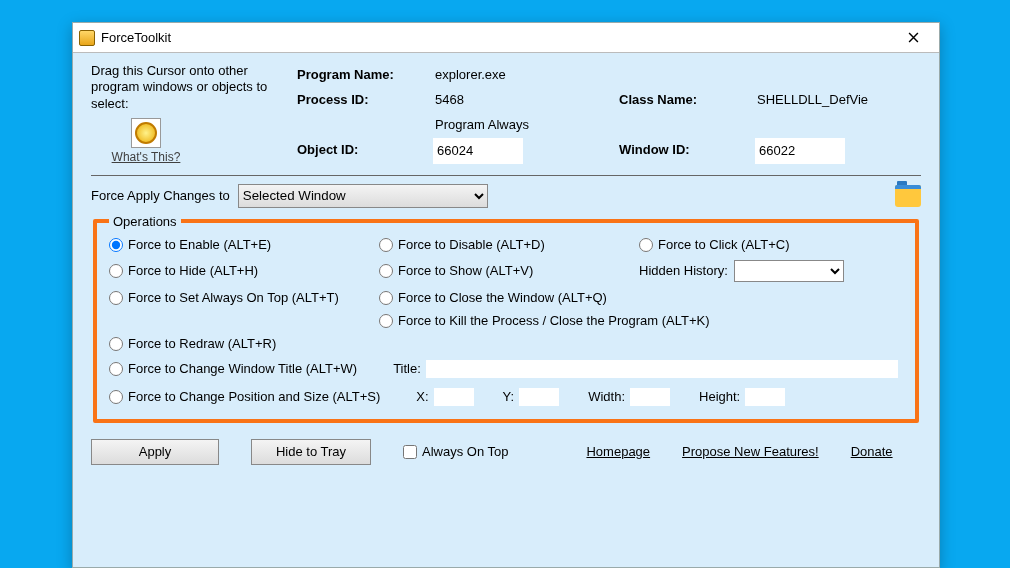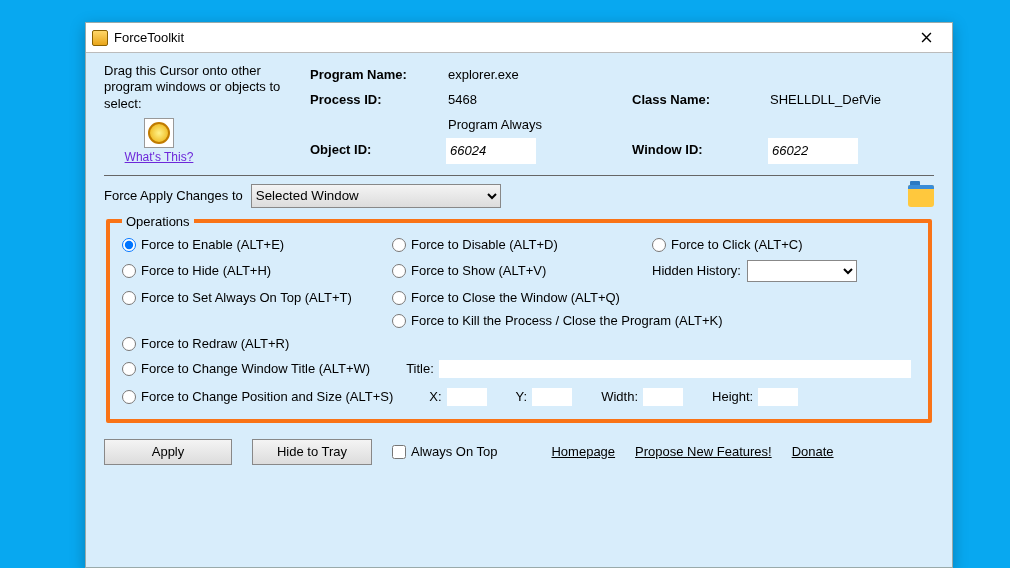--- a/index.html
+++ b/index.html
@@ -8,21 +8,21 @@
     width: 1010px;
     height: 568px;
     background: #08a8f0;
     font-family: "Segoe UI", Tahoma, Arial, sans-serif;
     font-size: 13px;
     color: #000;
     overflow: hidden;
   }
   .window {
     position: absolute;
-    left: 85px; top: 22px;
+    left: 72px; top: 22px;
     width: 868px; height: 546px;
     background: #d8edfb;
     border: 1px solid #9aa;
     box-shadow: 0 4px 14px rgba(0,0,0,0.25);
   }
   .titlebar {
     height: 30px;
     background: #fff;
     display: flex;
     align-items: center;
@@ -77,32 +77,31 @@
   }
   .drag-icon-inner {
     width: 22px; height: 22px;
     border: 2px solid #c07b00;
     border-radius: 50%;
     position: relative;
     background: radial-gradient(circle,#fff28a 0%,#f1c12e 70%);
   }
   .whats-this {
     font-size: 12px;
-    color: #6d28d9;
+    color: #404040;
     text-decoration: underline;
     margin-top: 2px;
   }
   .info-label { font-weight: bold; text-align: left; padding-right: 2px; line-height: 24px;}
   .info-val { line-height: 24px; padding-left:2px;}
   .info-val.boxed {
     background:#fff;
     padding:1px 4px;
     display:inline-block;
     min-width:90px;
-    font-style:italic;
   }
 
   .divider {
     border: none;
     border-top: 1px solid #666;
     margin: 10px 0 8px 0;
   }
 
   .force-apply-row {
     display:flex; align-items:center;
@@ -156,21 +155,21 @@
     display:flex;align-items:center;
   }
   .hidden-history select{
     width:110px;height:22px;border:1px solid #888;background:#fff;
     margin-left:6px;
   }
 
   .footer {
     display:flex; align-items:center;
     margin-top: 16px;
-    gap: 20px;
+    gap: 32px;
   }
   .btn {
     height:26px; min-width:128px;
     background: linear-gradient(#f4f4f4,#dcdcdc);
     border: 1px solid #888;
     font: inherit;
   }
   .btn.small{min-width:120px;}
   .chk { display:flex;align-items:center; }
   .chk input{width:14px;height:14px;margin:0 5px 0 0;}

